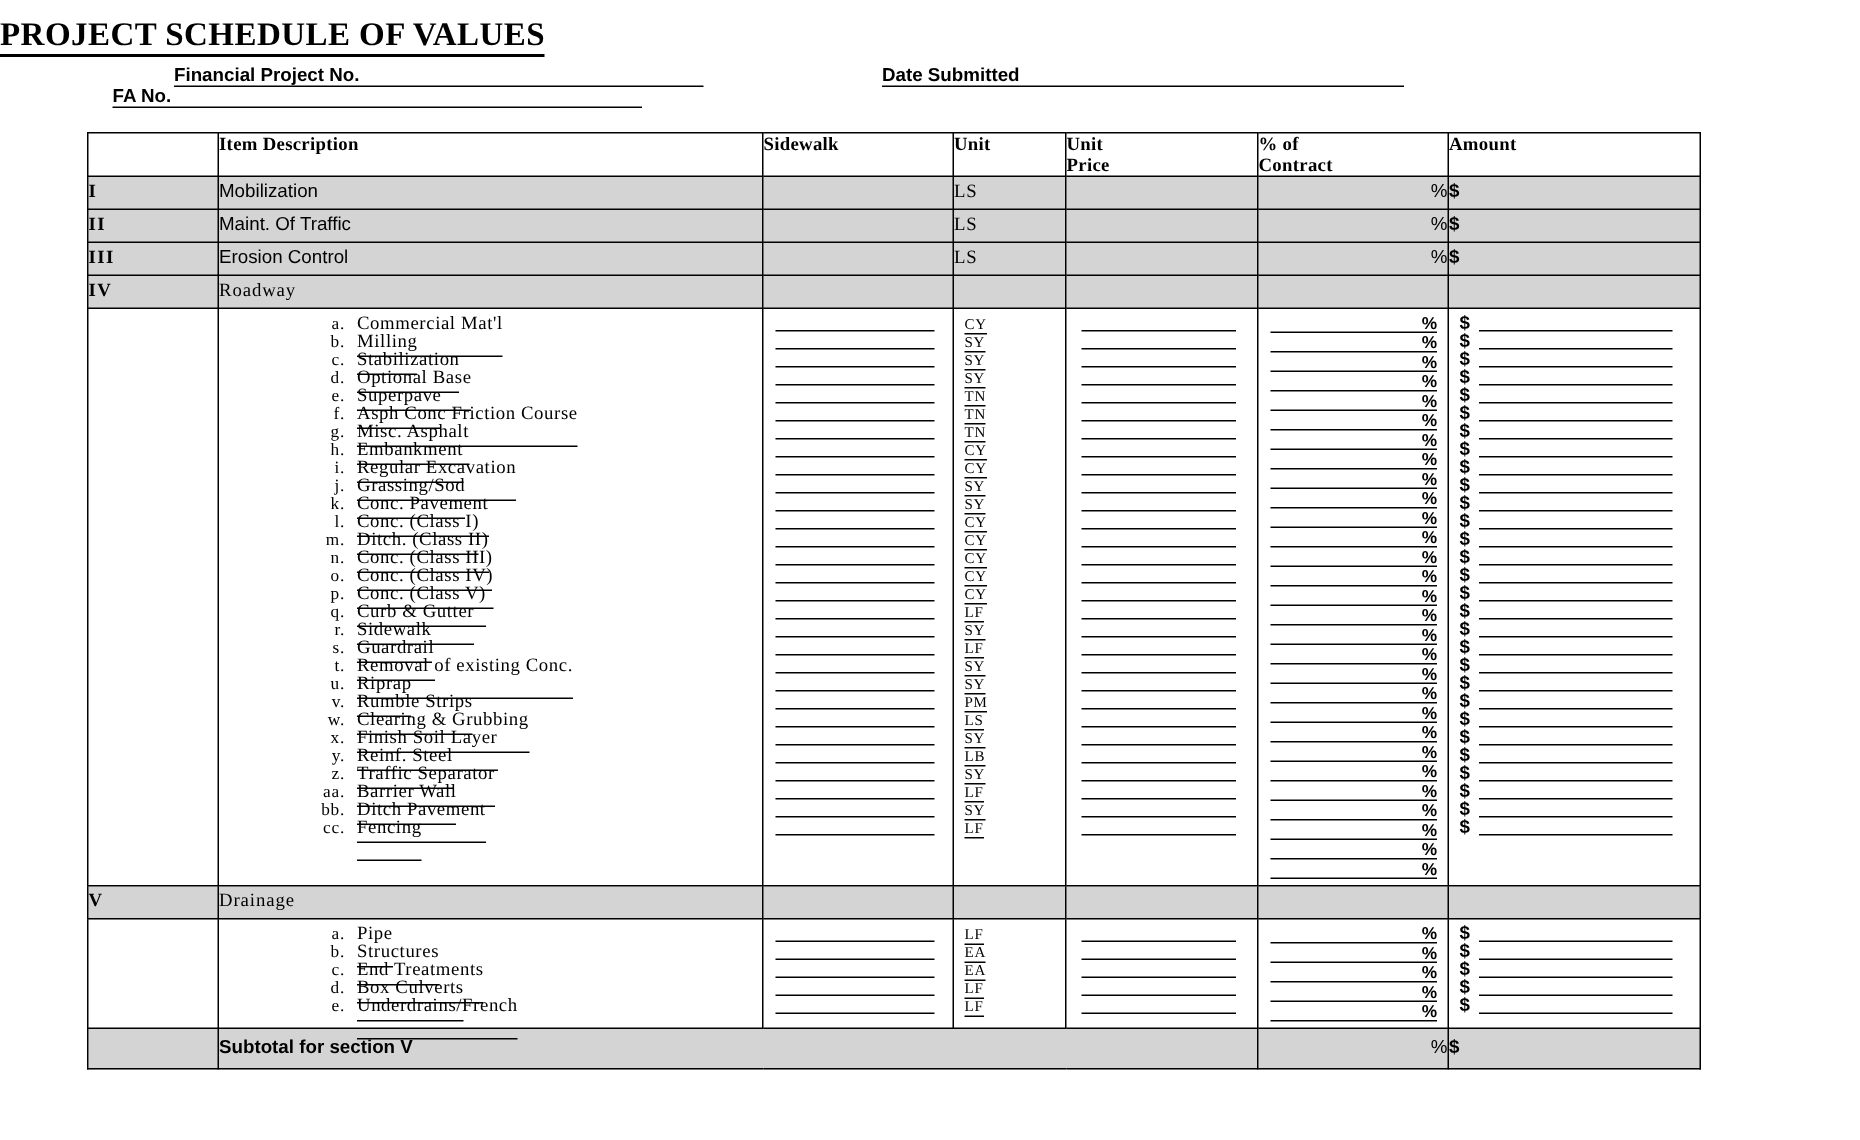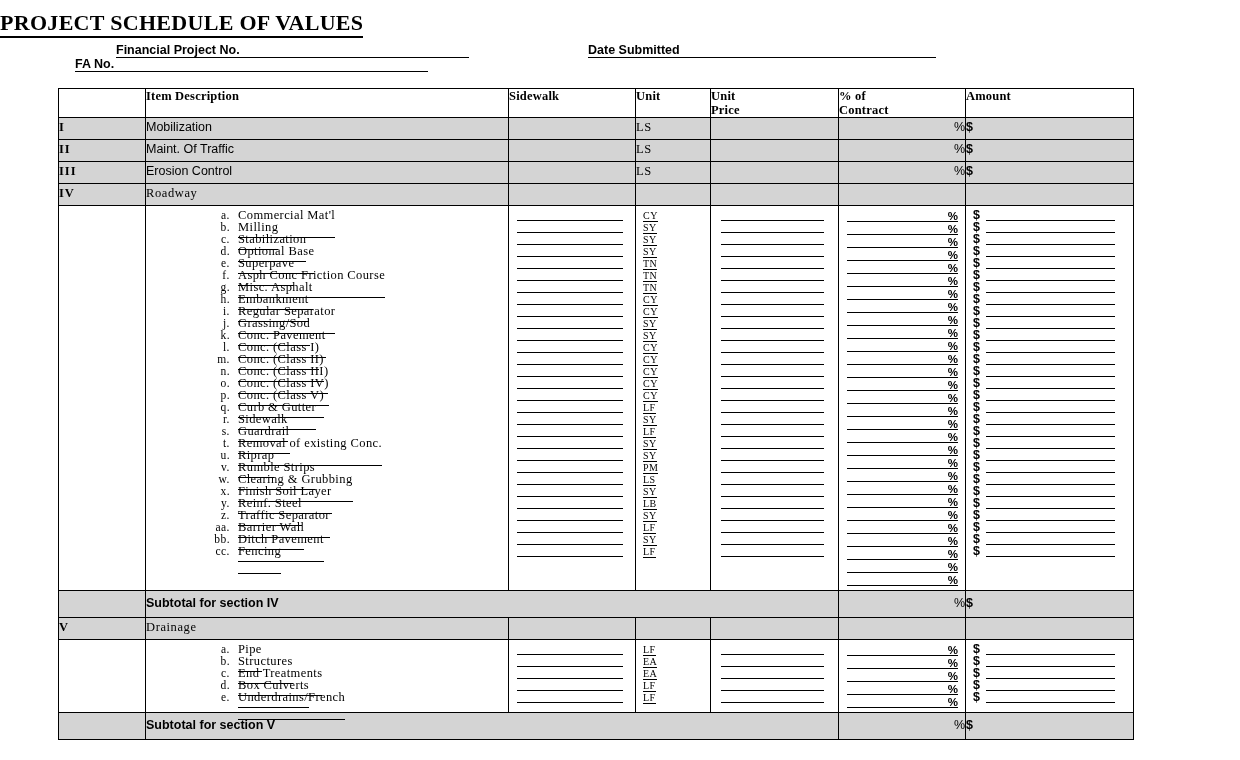--- a/index.html
+++ b/index.html
@@ -369,37 +369,37 @@
             <div class="d-line">
         <span class="d-letter">g.</span>
         <span class="d-name">Misc. Asphalt</span>
       </div>
             <div class="d-line">
         <span class="d-letter">h.</span>
         <span class="d-name">Embankment</span>
       </div>
             <div class="d-line">
         <span class="d-letter">i.</span>
-        <span class="d-name">Regular Separator</span>
+        <span class="d-name">Regular Excavation</span>
       </div>
             <div class="d-line">
         <span class="d-letter">j.</span>
         <span class="d-name">Grassing/Sod</span>
       </div>
             <div class="d-line">
         <span class="d-letter">k.</span>
         <span class="d-name">Conc. Pavement</span>
       </div>
             <div class="d-line">
         <span class="d-letter">l.</span>
         <span class="d-name">Conc. (Class I)</span>
       </div>
             <div class="d-line">
         <span class="d-letter">m.</span>
-        <span class="d-name">Conc. (Class II)</span>
+        <span class="d-name">Ditch. (Class II)</span>
       </div>
             <div class="d-line">
         <span class="d-letter">n.</span>
         <span class="d-name">Conc. (Class III)</span>
       </div>
             <div class="d-line">
         <span class="d-letter">o.</span>
         <span class="d-name">Conc. (Class IV)</span>
       </div>
             <div class="d-line">
@@ -880,26 +880,20 @@
               <b>$</b>
               <i></i>
             </div>
             <div class="a-line">
               <b>$</b>
               <i></i>
             </div>
           </div>
         </td>
   </tr>
-      <tr class="subtotal-row">
-    <td></td>
-    <td class="subtotal-desc" colspan="4">Subtotal for section IV</td>
-    <td class="subtotal-pct">%</td>
-    <td class="subtotal-amt">$</td>
-  </tr>
       <tr class="major-row">
     <td class="num-cell">V</td>
     <td class="major-desc serifish">Drainage</td>
     <td></td>
     <td></td>
     <td></td>
     <td></td>
     <td></td>
   </tr>
       <tr class="detail-row">

